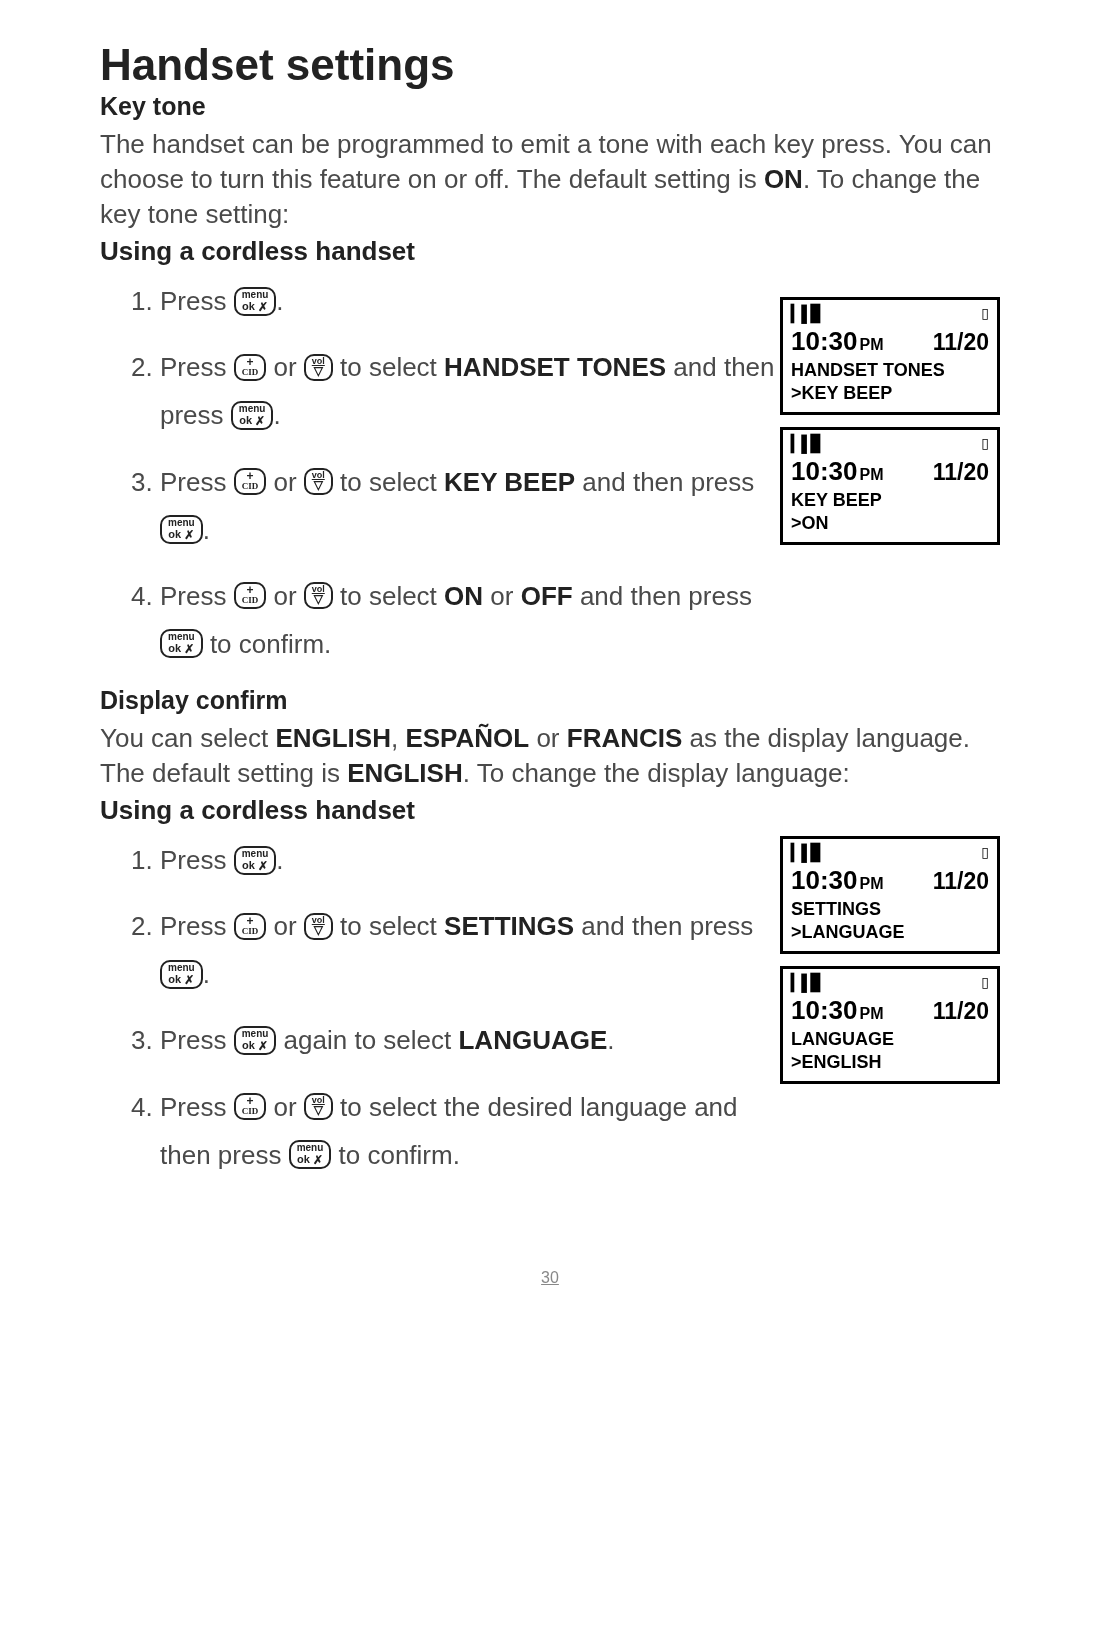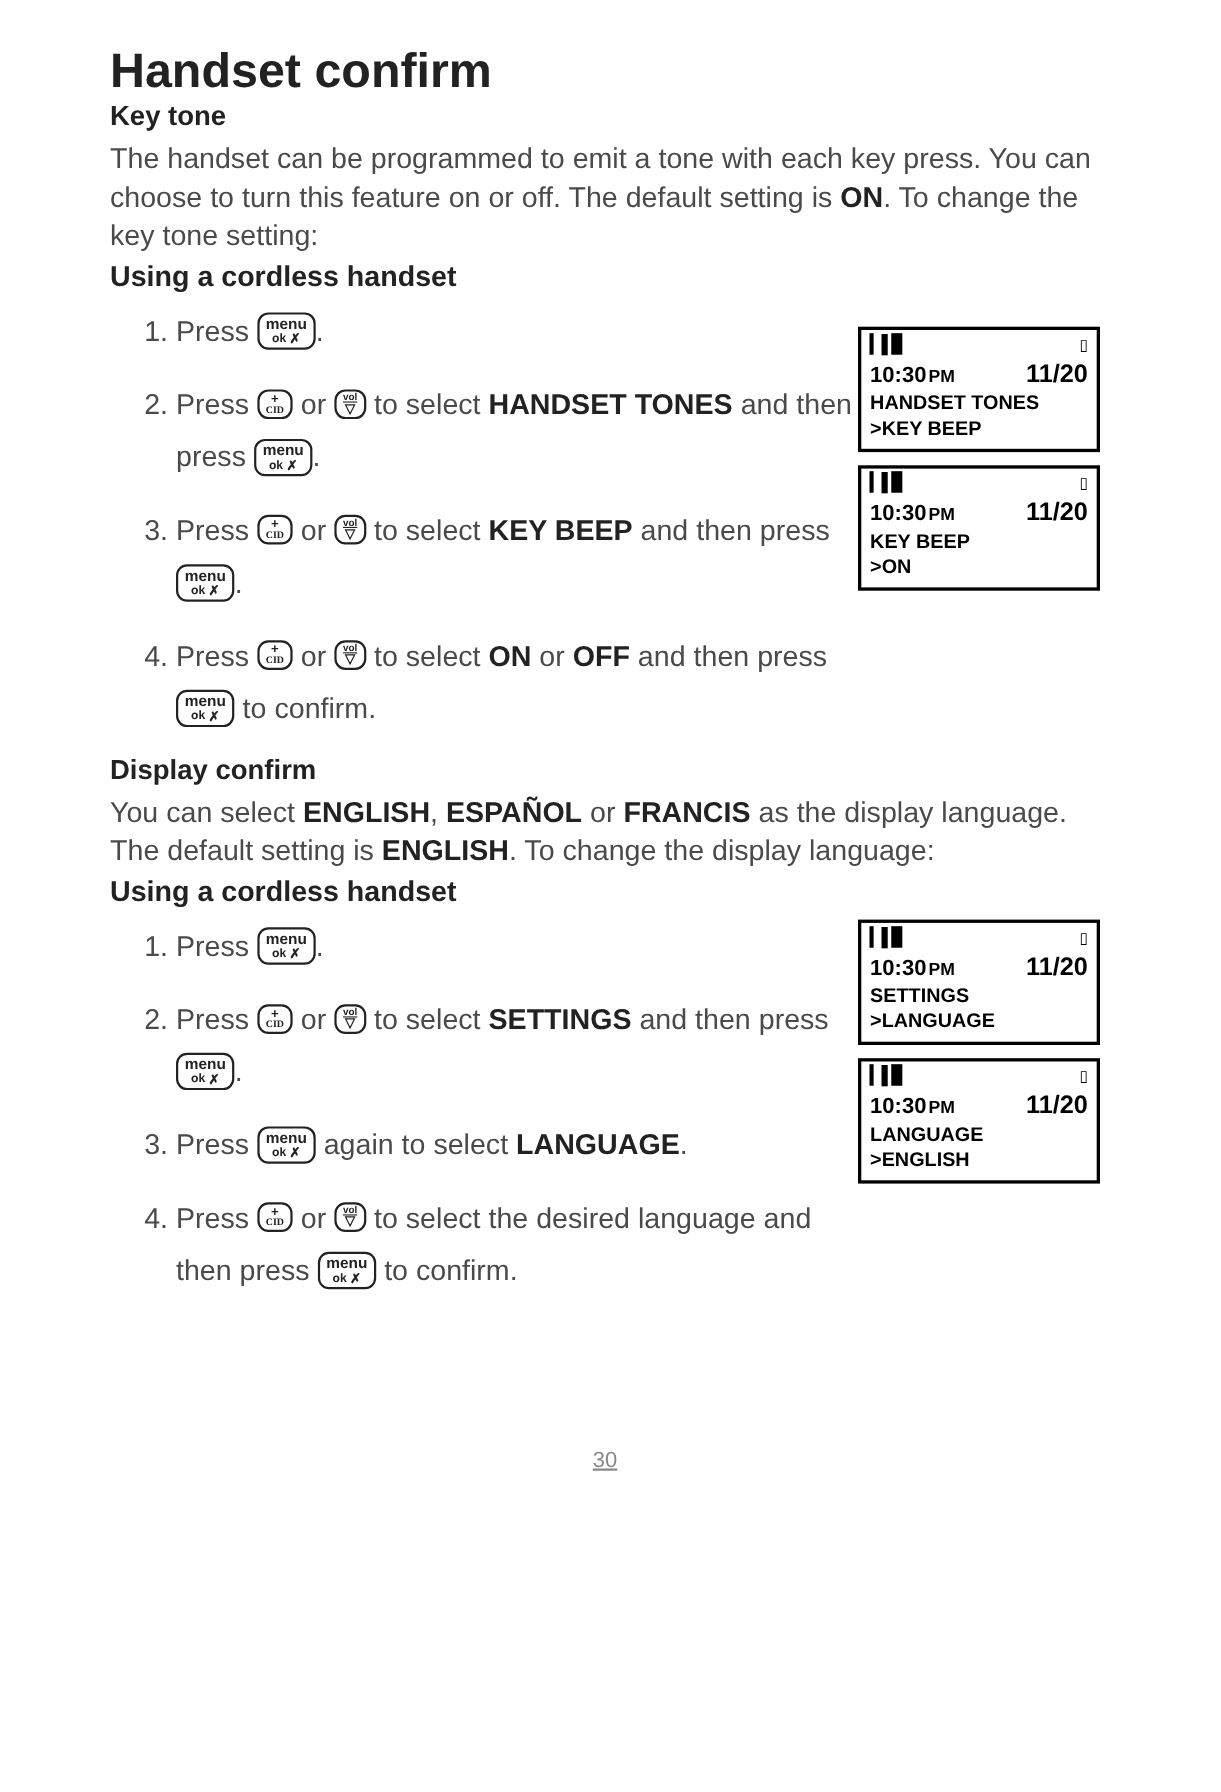--- a/index.html
+++ b/index.html
@@ -48,21 +48,21 @@
     padding: 1px 6px 2px 6px;
     font-size: 11px;
     line-height: 1;
     text-align: center;
     color: #222;
     font-weight: bold;
     position: relative;
     top: -2px;
     background: #fff;
   }
-  .btn-menu .l1 { font-size: 14px; display:block;text-align:right; }
+  .btn-menu .l1 { font-size: 10px; display:block;text-align:right; }
   .btn-menu .l2 { font-size: 11px; display:block; }
   .btn-menu .mic { font-size: 12px; position: relative; top: 1px;}
   .btn-cid  { font-size: 10px; }
   .btn-cid .plus { display:block; font-size:12px; line-height: 0.9;}
   .btn-cid .cid { display:block; font-size:9px; line-height: 1; font-family: Liberation Serif, serif;}
   .btn-vol { font-size: 10px; }
   .btn-vol .vol { display:block; font-size:9px; line-height:1;text-decoration:underline; }
   .btn-vol .down { display:block; font-size:12px; line-height:0.9;}
   .bold { font-weight: bold; color:#222;}
   .row { display:flex; }
@@ -72,30 +72,30 @@
     border: 3px solid #000;
     padding: 6px 8px 8px 8px;
     margin-bottom: 12px;
     font-family: Arial, sans-serif;
     color: #000;
   }
   .lcd-top { display:flex; justify-content: space-between; font-size: 16px; line-height:1; }
   .lcd-sig { letter-spacing: -2px; font-weight:bold;}
   .lcd-bat { font-size:14px; }
   .lcd-time { font-size: 22px; font-weight:bold; display:flex; align-items: baseline; justify-content: space-between; margin:4px 0 2px 0;}
-  .lcd-time .t { font-size:20px; }
+  .lcd-time .t { font-size:26px; }
   .lcd-time .pm { font-size:16px; font-weight:bold; margin-left:2px;}
   .lcd-time .date { font-size:23px; font-weight:bold;}
   .lcd-line { font-size: 18px; font-weight:bold; line-height:1.25;}
-  .pagenum { text-align:center; font-size:20px; color:#888; margin-top: 120px; text-decoration: underline;}
+  .pagenum { text-align:center; font-size:16px; color:#888; margin-top: 72px; text-decoration: underline;}
 </style>
 </head>
 <body>
 
-<h1>Handset confirm</h1>
+<h1>Handset settings</h1>
 
 <h2>Key tone</h2>
 <p class="intro">
   <span>The handset can be programmed to emit a tone with each key press. You can choose to turn this feature on or off. The default setting is </span><span class="bold">ON</span><span>. To change the key tone setting:</span>
 </p>
 <p class="sub">Using a cordless handset</p>
 
 <div class="row">
 <div class="leftcol">
 <ol>

